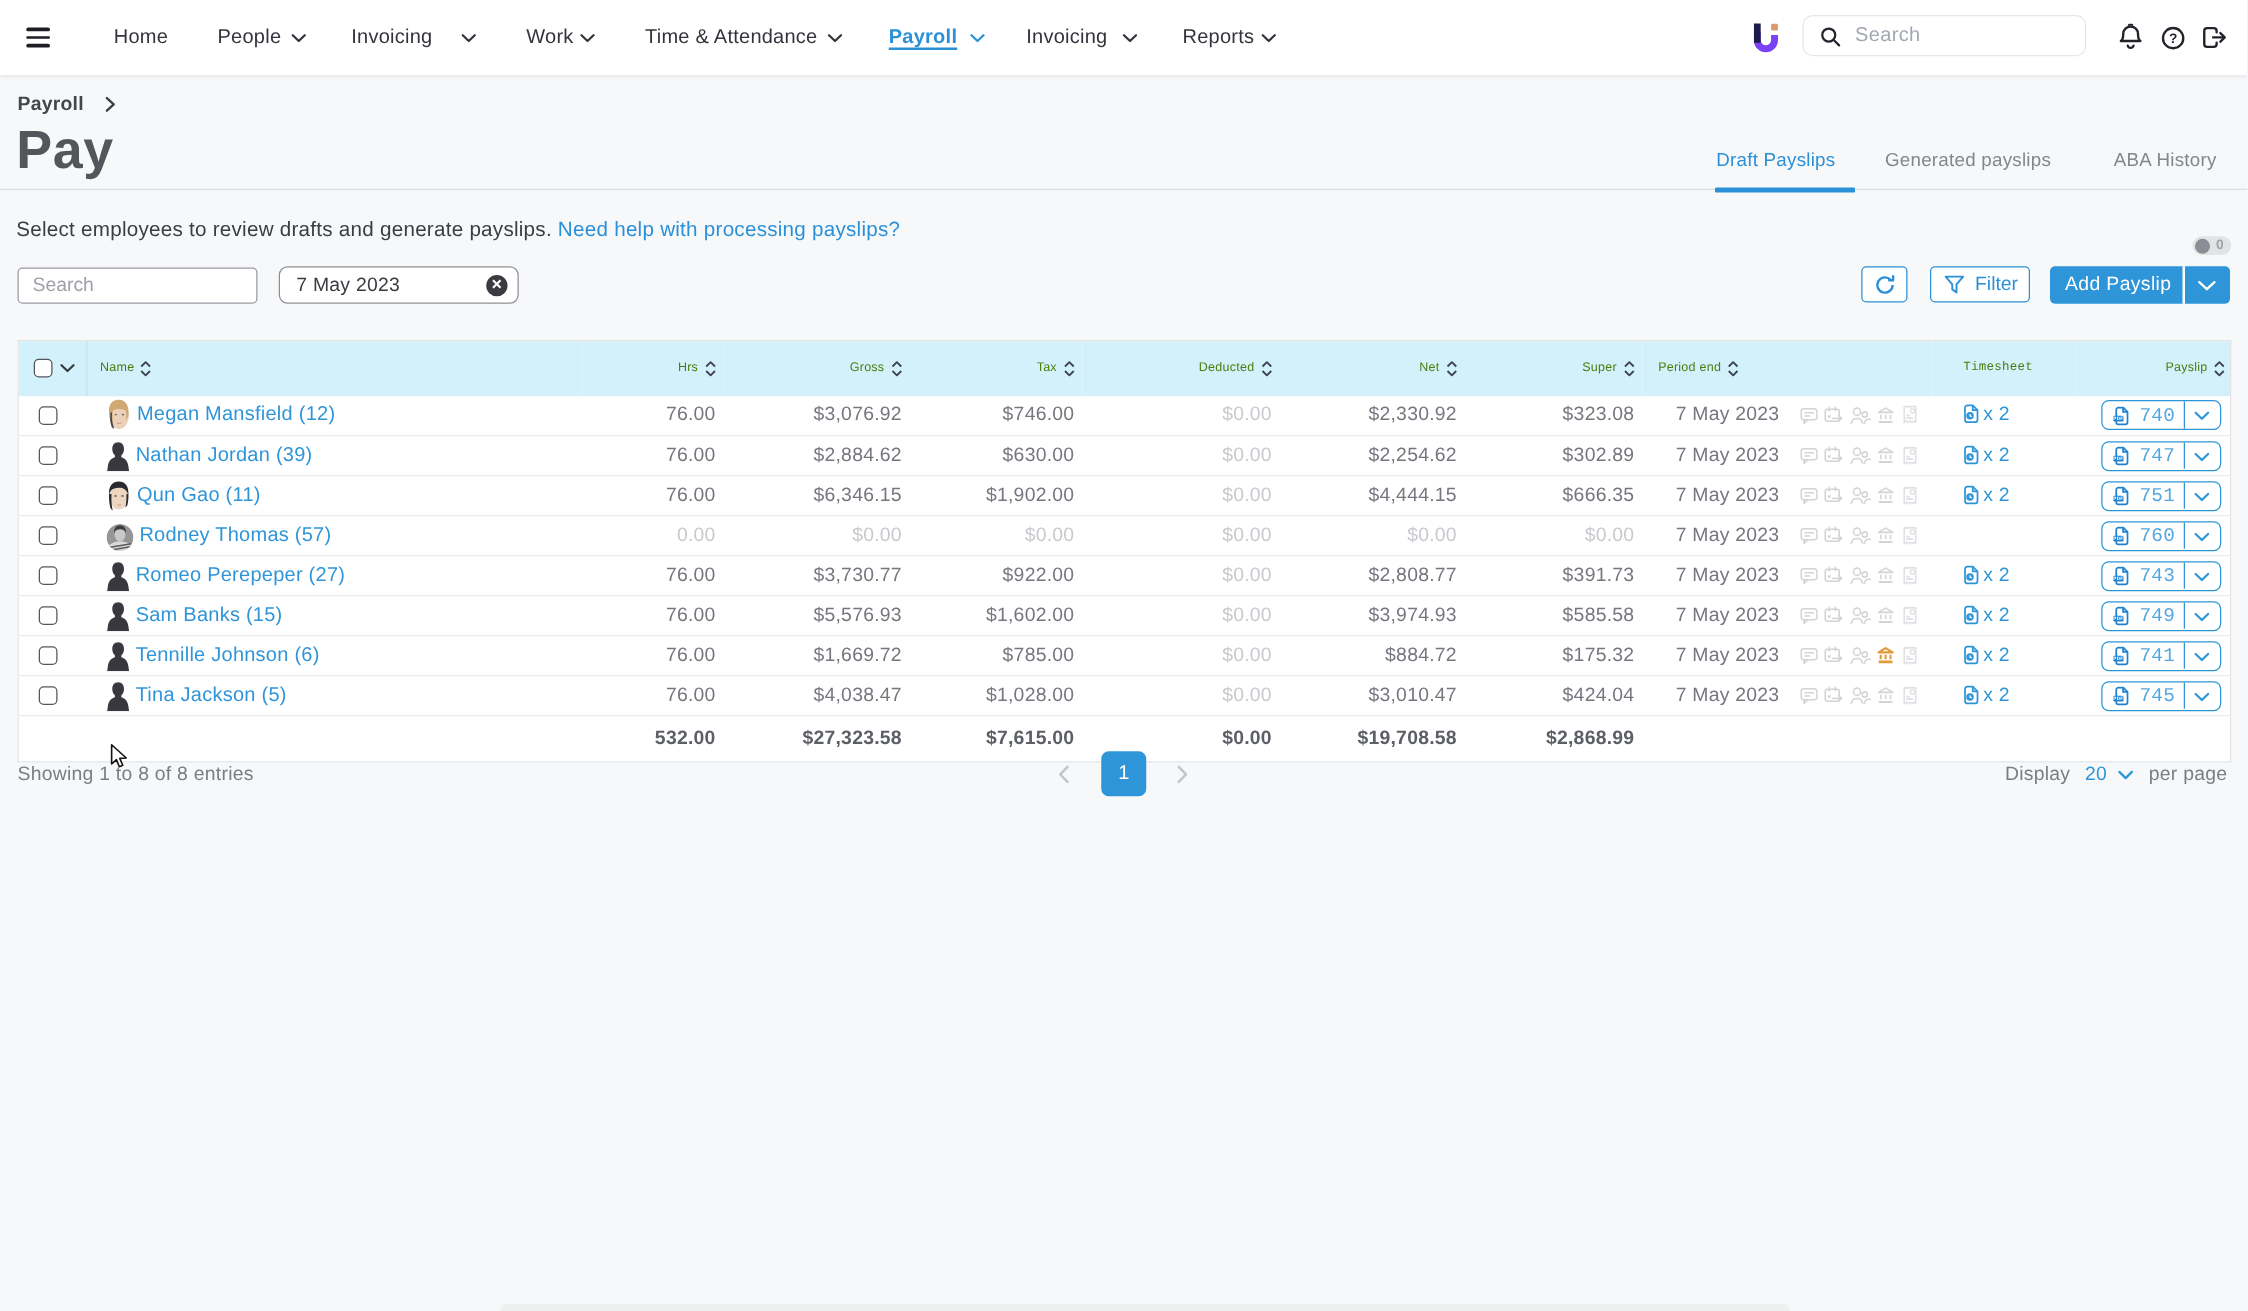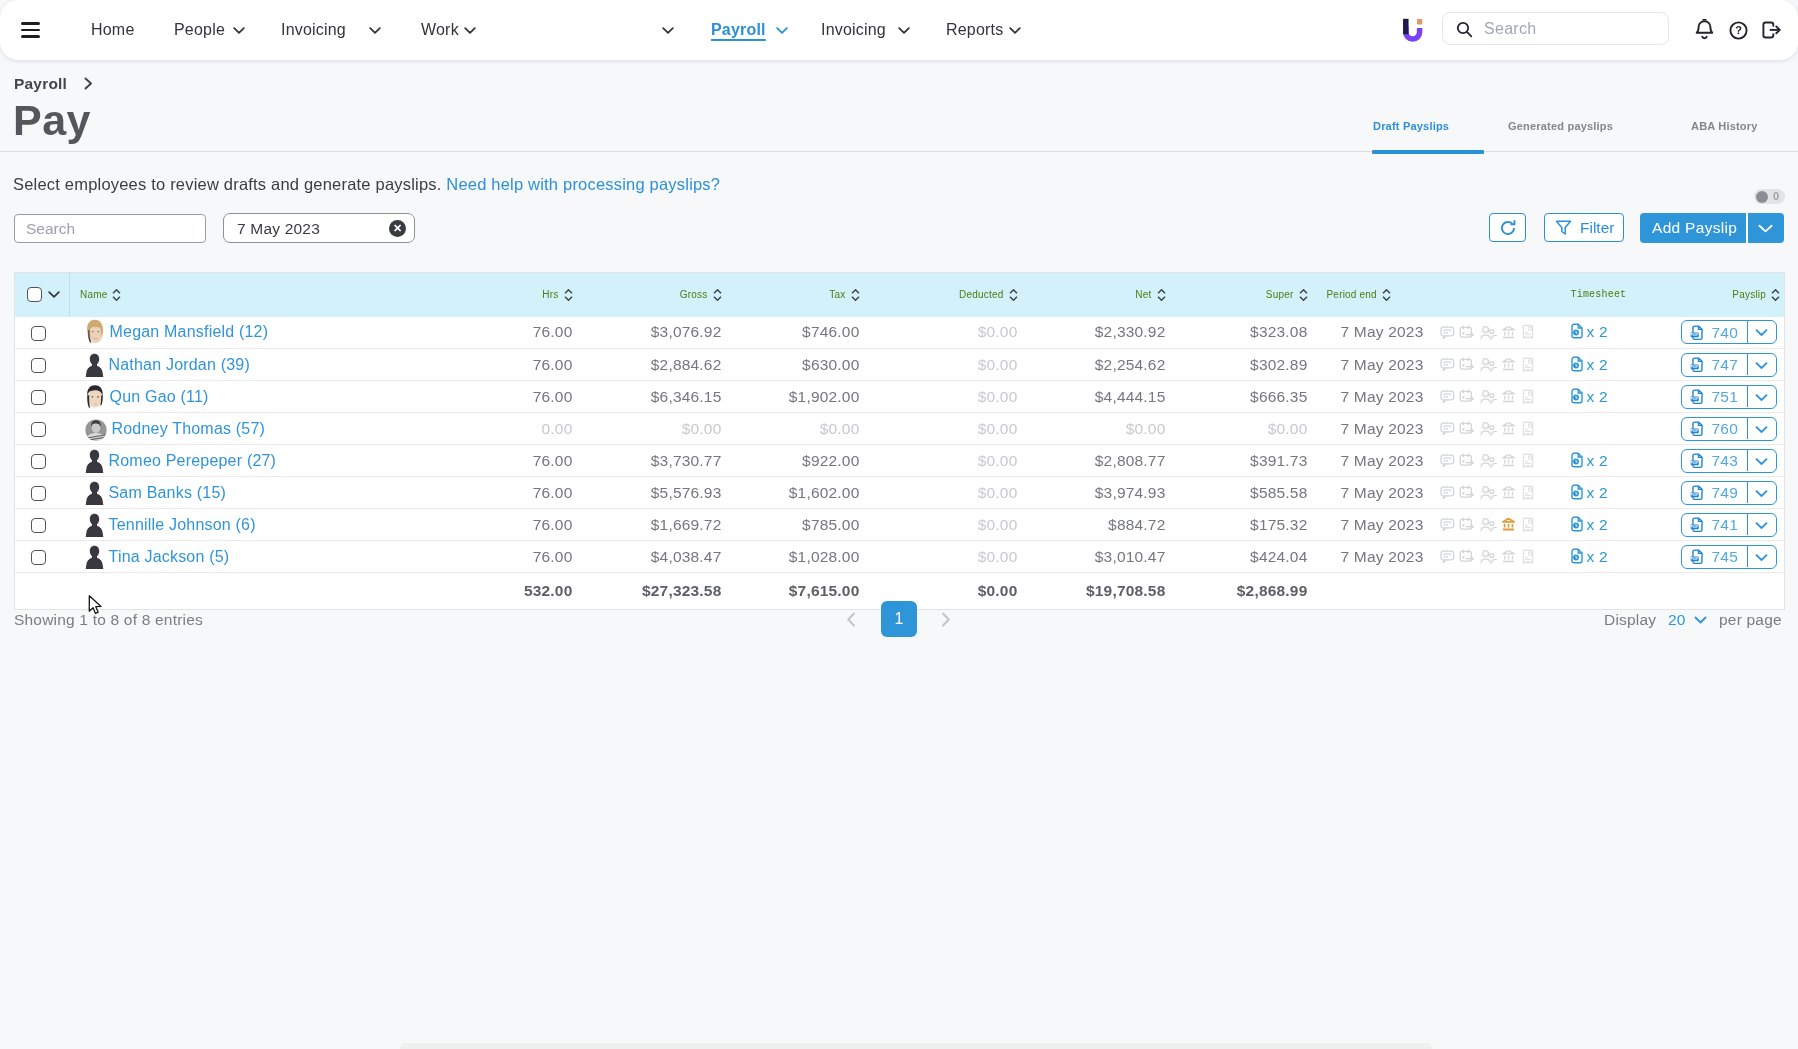--- a/index.html
+++ b/index.html
@@ -1,37 +1,37 @@
 <!DOCTYPE html>
 <html><head>
 <meta charset="utf-8">
 <style>
 * { margin:0; padding:0; box-sizing:border-box; }
 html,body { width:1798px; height:1049px; overflow:hidden; }
 body { font-family:"Liberation Sans", sans-serif; background:#f7f8f9; position:relative; }
 
 
 #nav { position:absolute; left:0; top:0; width:1798px; height:60px; background:#fff;
-  box-shadow:0 1px 4px rgba(30,30,60,.13); z-index:5;border-radius:18px; }
+  box-shadow:0 1px 4px rgba(30,30,60,.13); z-index:5; }
 .navitem { position:absolute; top:0; height:60px; line-height:60px; font-size:16px;
   color:#33343c; font-weight:500; letter-spacing:.2px; white-space:nowrap; }
 .navchev { position:absolute; top:27px; }
 #burger { position:absolute; left:21px; top:22px; width:19px; height:16px; }
 #burger div { height:2.6px; background:#1d1e24; border-radius:2px; margin-bottom:4.1px; }
 
 
 #navsearch { position:absolute; left:1442px; top:12px; width:227px; height:33px;
   border:1px solid #e3e6ea; border-radius:8px; background:#fff; }
 #navsearch span { position:absolute; left:41px; top:7px; font-size:16px; color:#a2a8b2; letter-spacing:.3px; }
 
 
 #crumb { position:absolute; left:14px; top:75px; font-size:15.5px; font-weight:700; color:#45464d; letter-spacing:.2px; }
 #title { position:absolute; left:13px; top:96px; font-size:43px; font-weight:600; color:#54565c; letter-spacing:.5px; }
 #tabline { position:absolute; left:0; top:151px; width:1798px; height:1px; background:#dcdddf; }
-.tab { position:absolute; top:120px; font-size:11px; font-weight:700; color:#85868c; letter-spacing:.2px; }
+.tab { position:absolute; top:120px; font-size:15px; font-weight:400; color:#85868c; letter-spacing:.2px; }
 #tab1 { left:1373px; color:#2b90d8; }
 #tab1u { position:absolute; left:1372px; top:150px; width:112px; height:4px; background:#2b90d8; border-radius:1px; }
 #desc { position:absolute; left:13px; top:175px; font-size:16.5px; color:#3c3d44; letter-spacing:.2px; }
 #desc a { color:#2b90d8; text-decoration:none; }
 
 
 #lsearch { position:absolute; left:14px; top:214px; width:192px; height:29px; border:1px solid #9b9ca3;
   border-radius:4px; background:#fff; }
 #lsearch span { position:absolute; left:11px; top:5px; font-size:15.5px; color:#9fa0a8; }
 #datechip { position:absolute; left:223px; top:213px; width:192px; height:30px; border:1px solid #8f9096;
@@ -64,21 +64,21 @@
 #tbl tfoot td { height:37px; font-weight:700; color:#5d5f66; font-size:15.5px; }
 .hcell { display:flex; align-items:center; justify-content:flex-end; gap:5px; padding-right:6px; }
 .hcell.left { justify-content:flex-start; padding-left:27px; }
 .namecell { display:flex; align-items:center; gap:0; }
 .avatar { margin-left:15px; margin-right:5px; flex:0 0 auto; }
 .cbx { width:15px; height:15px; border:1.6px solid #54555b; border-radius:4px; background:#fff;
   display:inline-block; vertical-align:middle; }
 .rowicons { display:inline-flex; gap:4.5px; vertical-align:middle; margin-left:16px; align-items:center; }
 .pslip { position:relative; width:96px; height:24px; margin-left:20px; border:1.4px solid #2e96d8; border-radius:6px; background:#fff; }
 .pslip .vr { position:absolute; left:65px; top:0; width:1.4px; height:21.5px; background:#2e96d8; }
-.pslip .no { position:absolute; left:30px; top:2.5px; font-size:15.5px; color:#54a7e0; }
+.pslip .no { position:absolute; left:30px; top:2.5px; font-size:15.5px; color:#54a7e0;font-family:Liberation Mono, monospace; }
 .tscell { display:flex; padding-left:24px; gap:3px; font-size:15.5px; color:#2e96d8; }
 
 
 #showing { position:absolute; left:14px; top:611px; font-size:15.5px; color:#7b7d84; letter-spacing:.2px; }
 #page1 { position:absolute; left:881px; top:601px; width:36px; height:36px; background:#2e96d8; border-radius:6px;
   color:#fff; font-size:16px; text-align:center; line-height:36px; }
 #disp { position:absolute; top:611px; left:1604px; width:190px; height:20px; font-size:15.5px; color:#7b7d84; letter-spacing:.2px; }
 #bottombar { position:absolute; left:400px; top:1043px; width:1032px; height:6px; background:#eef0f0; border-radius:6px 6px 0 0; }
 </style>
 </head>
@@ -87,20 +87,21 @@
 <div id="nav">
   <div id="burger">
       <div></div>
       <div></div>
       <div></div>
     </div>
   <div class="navitem" style="left:91px;">Home</div>
   <div class="navitem" style="left:174px;">People</div>
   <div class="navitem" style="left:281px;">Invoicing</div>
   <div class="navitem" style="left:421px;">Work</div>
+  <div class="navitem" style="left:516px;">Time &amp; Attendance</div>
   <div class="navitem" style="left:711px; color:#2b90d8; font-weight:700; text-decoration:underline; text-underline-offset:4px; text-decoration-thickness:1.5px;">Payroll</div>
   <div class="navitem" style="left:821px;">Invoicing</div>
   <div class="navitem" style="left:946px;">Reports</div>
   <svg class="navchev" width="12" height="8" viewBox="0 0 12 8" style="left:233px;">
       <path d="M1.2 1.2 L6 5.8 L10.8 1.2" fill="none" stroke="#33343c" stroke-width="1.8" stroke-linecap="round" stroke-linejoin="round"></path>
     </svg>
     <svg class="navchev" width="12" height="8" viewBox="0 0 12 8" style="left:369px;">
       <path d="M1.2 1.2 L6 5.8 L10.8 1.2" fill="none" stroke="#33343c" stroke-width="1.8" stroke-linecap="round" stroke-linejoin="round"></path>
     </svg>
     <svg class="navchev" width="12" height="8" viewBox="0 0 12 8" style="left:464px;">

